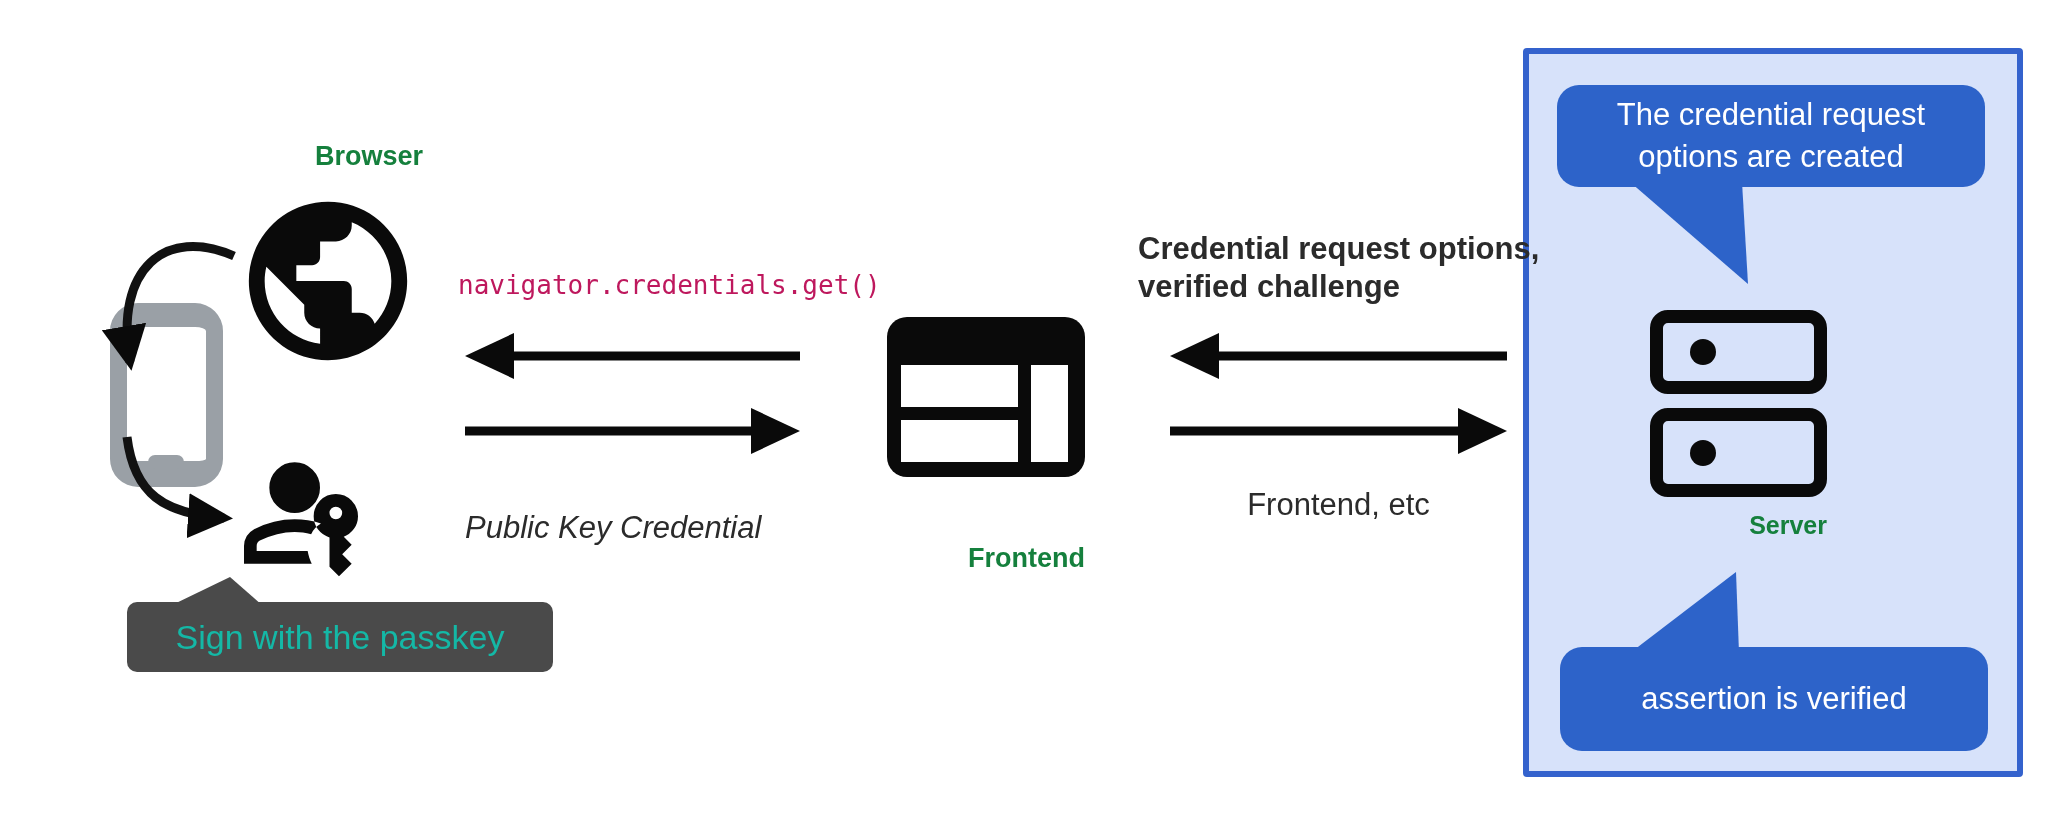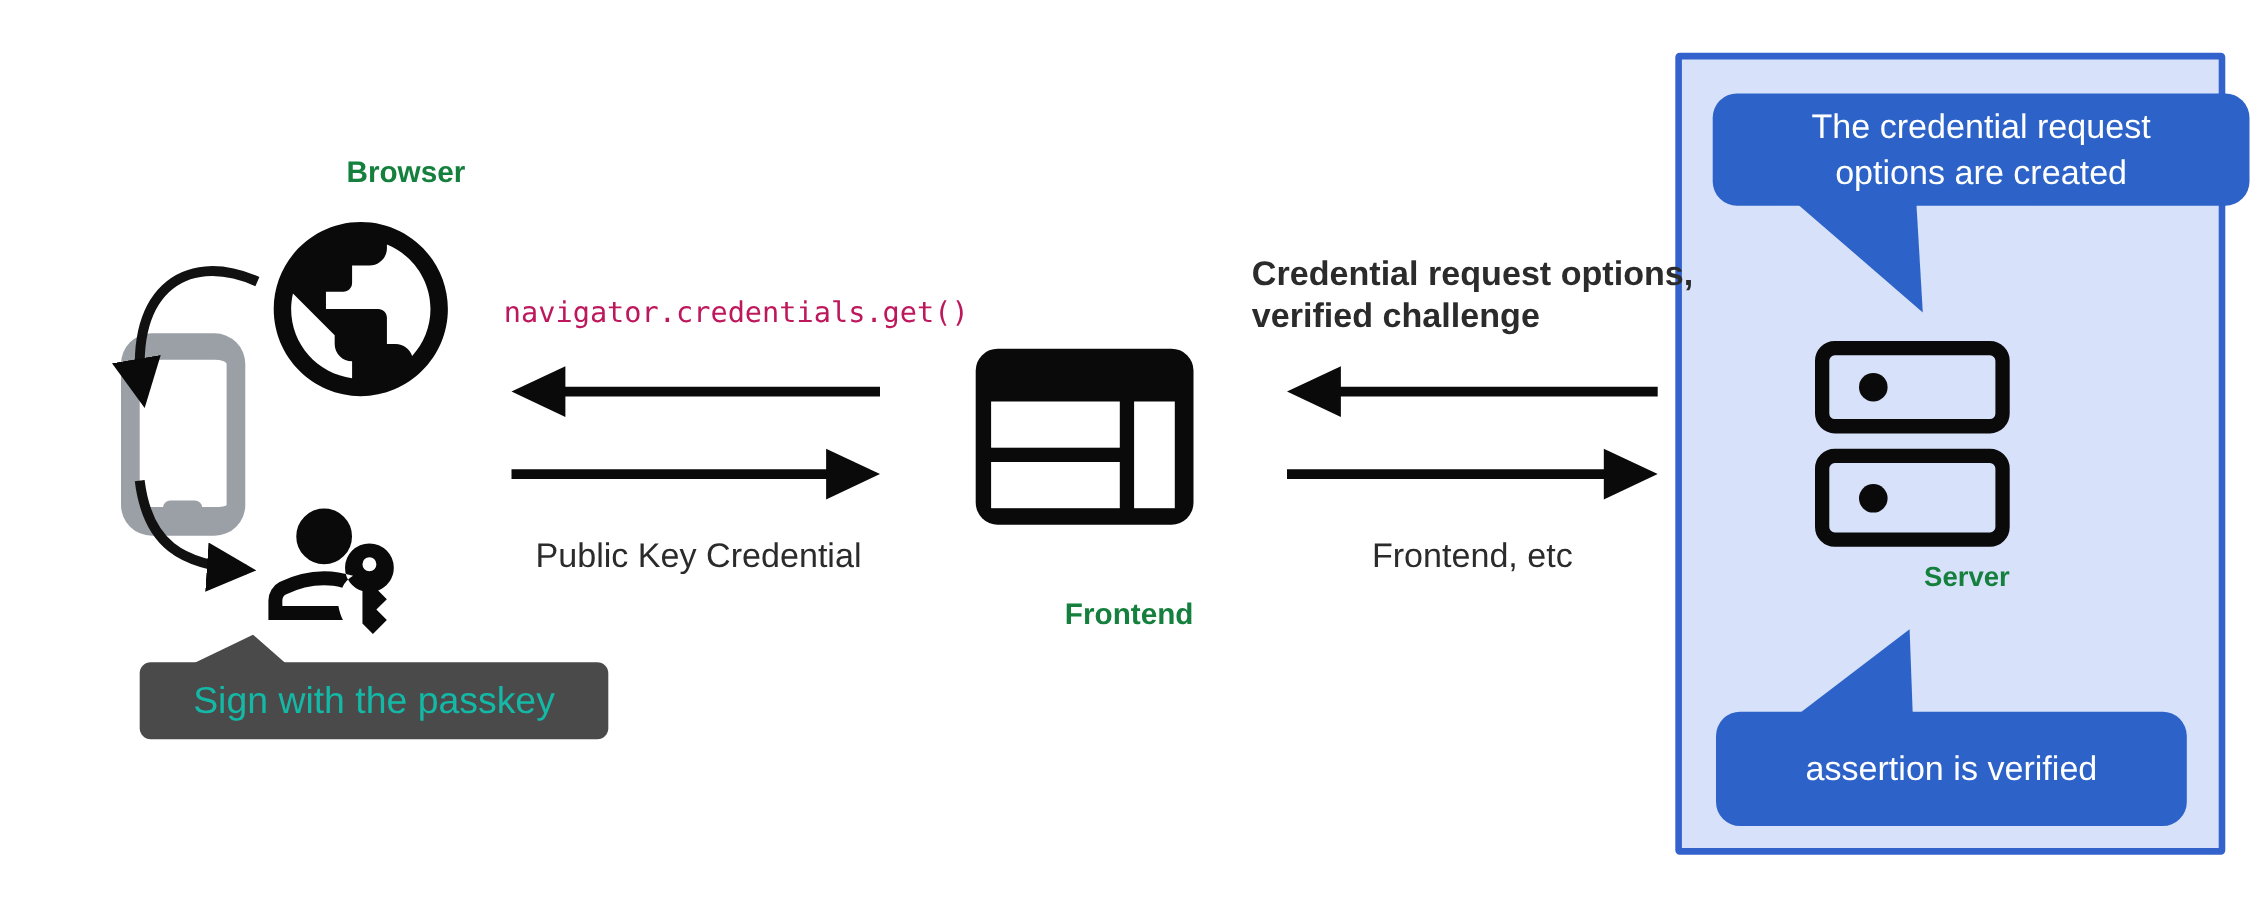--- a/index.html
+++ b/index.html
@@ -37,21 +37,21 @@
   .fe-col{left:144px;top:48px;width:37px;height:97px;}
   
   .server-panel{
     left:1523px;top:48px;width:500px;height:729px;box-sizing:border-box;
     background:var(--panel-bg);border:6px solid var(--panel-border);border-radius:4px;
   }
   .callout{
     background:var(--bubble-blue);color:#fff;border-radius:22px;
     font-size:31px;line-height:42px;text-align:center;display:flex;flex-direction:column;justify-content:center;
   }
-  .callout-top{left:1557px;top:85px;width:488px;height:102px;}
+  .callout-top{left:1557px;top:85px;width:428px;height:102px;}
   .callout-bottom{left:1560px;top:647px;width:428px;height:104px;}
   .server-rect{position:absolute;box-sizing:border-box;width:177px;border:13px solid var(--icon-black);border-radius:18px;}
   .server-dot{position:absolute;width:26px;height:26px;border-radius:50%;background:var(--icon-black);left:27px;}
   
   .gray-bubble{
     left:127px;top:602px;width:426px;height:70px;background:var(--bubble-gray);border-radius:10px;
     color:#14b8a6;font-size:34px;display:flex;align-items:center;justify-content:center;
   }
   .nowrap{white-space:nowrap;}
 </style>
@@ -81,21 +81,21 @@
 
   <svg class="abs" style="left:225px;top:437px;" width="152" height="152" viewBox="0 -960 960 960" aria-hidden="true">
     <path fill="#0a0a0a" fill-rule="evenodd" d="M440-480q-66 0-113-47t-47-113q0-66 47-113t113-47q66 0 113 47t47 113q0 66-47 113t-113 47Z
       M120-160v-112q0-34 17.5-62.5T184-378q62-31 126-46.5T440-440q42 0 83.5 6.5T606-414q-20 12-36 29t-26 39q-26-7-51.5-10.5T440-360q-56 0-111 13.5T220-306q-10 5-15 14t-5 20v32h322q4 22 10.5 42t15.5 38H120Z
       M720-80l-60-60v-186q-44-13-72-49.5T560-460q0-58 41-99t99-41q58 0 99 41t41 99q0 45-25.5 80T750-330l50 50-60 60 60 60-80 80Z
       M700-440q17 0 28.5-11.5T740-480q0-17-11.5-28.5T700-520q-17 0-28.5 11.5T660-480q0 17 11.5 28.5T700-440Z"></path>
   </svg>
 
   <div class="abs code-label" style="left:458px;top:270px;">navigator.credentials.get()</div>
 
-  <div class="abs flow-label" style="left:465px;top:487px;width:340px;text-align:center;">Public Key Credential</div>
+  <div class="abs flow-label" style="left:465px;top:510px;width:340px;font-style:italic;">Public Key Credential</div>
 
   <div class="abs frontend-icon">
     <div class="cell fe-row1"></div>
     <div class="cell fe-row2"></div>
     <div class="cell fe-col"></div>
   </div>
   <div class="abs node-label" style="left:887px;top:499px;width:198px;margin-top:44px;">Frontend</div>
 
   <div class="abs flow-label" style="left:1138px;top:230px;line-height:38px;font-weight:bold;">
     <div>Credential request options,</div>

